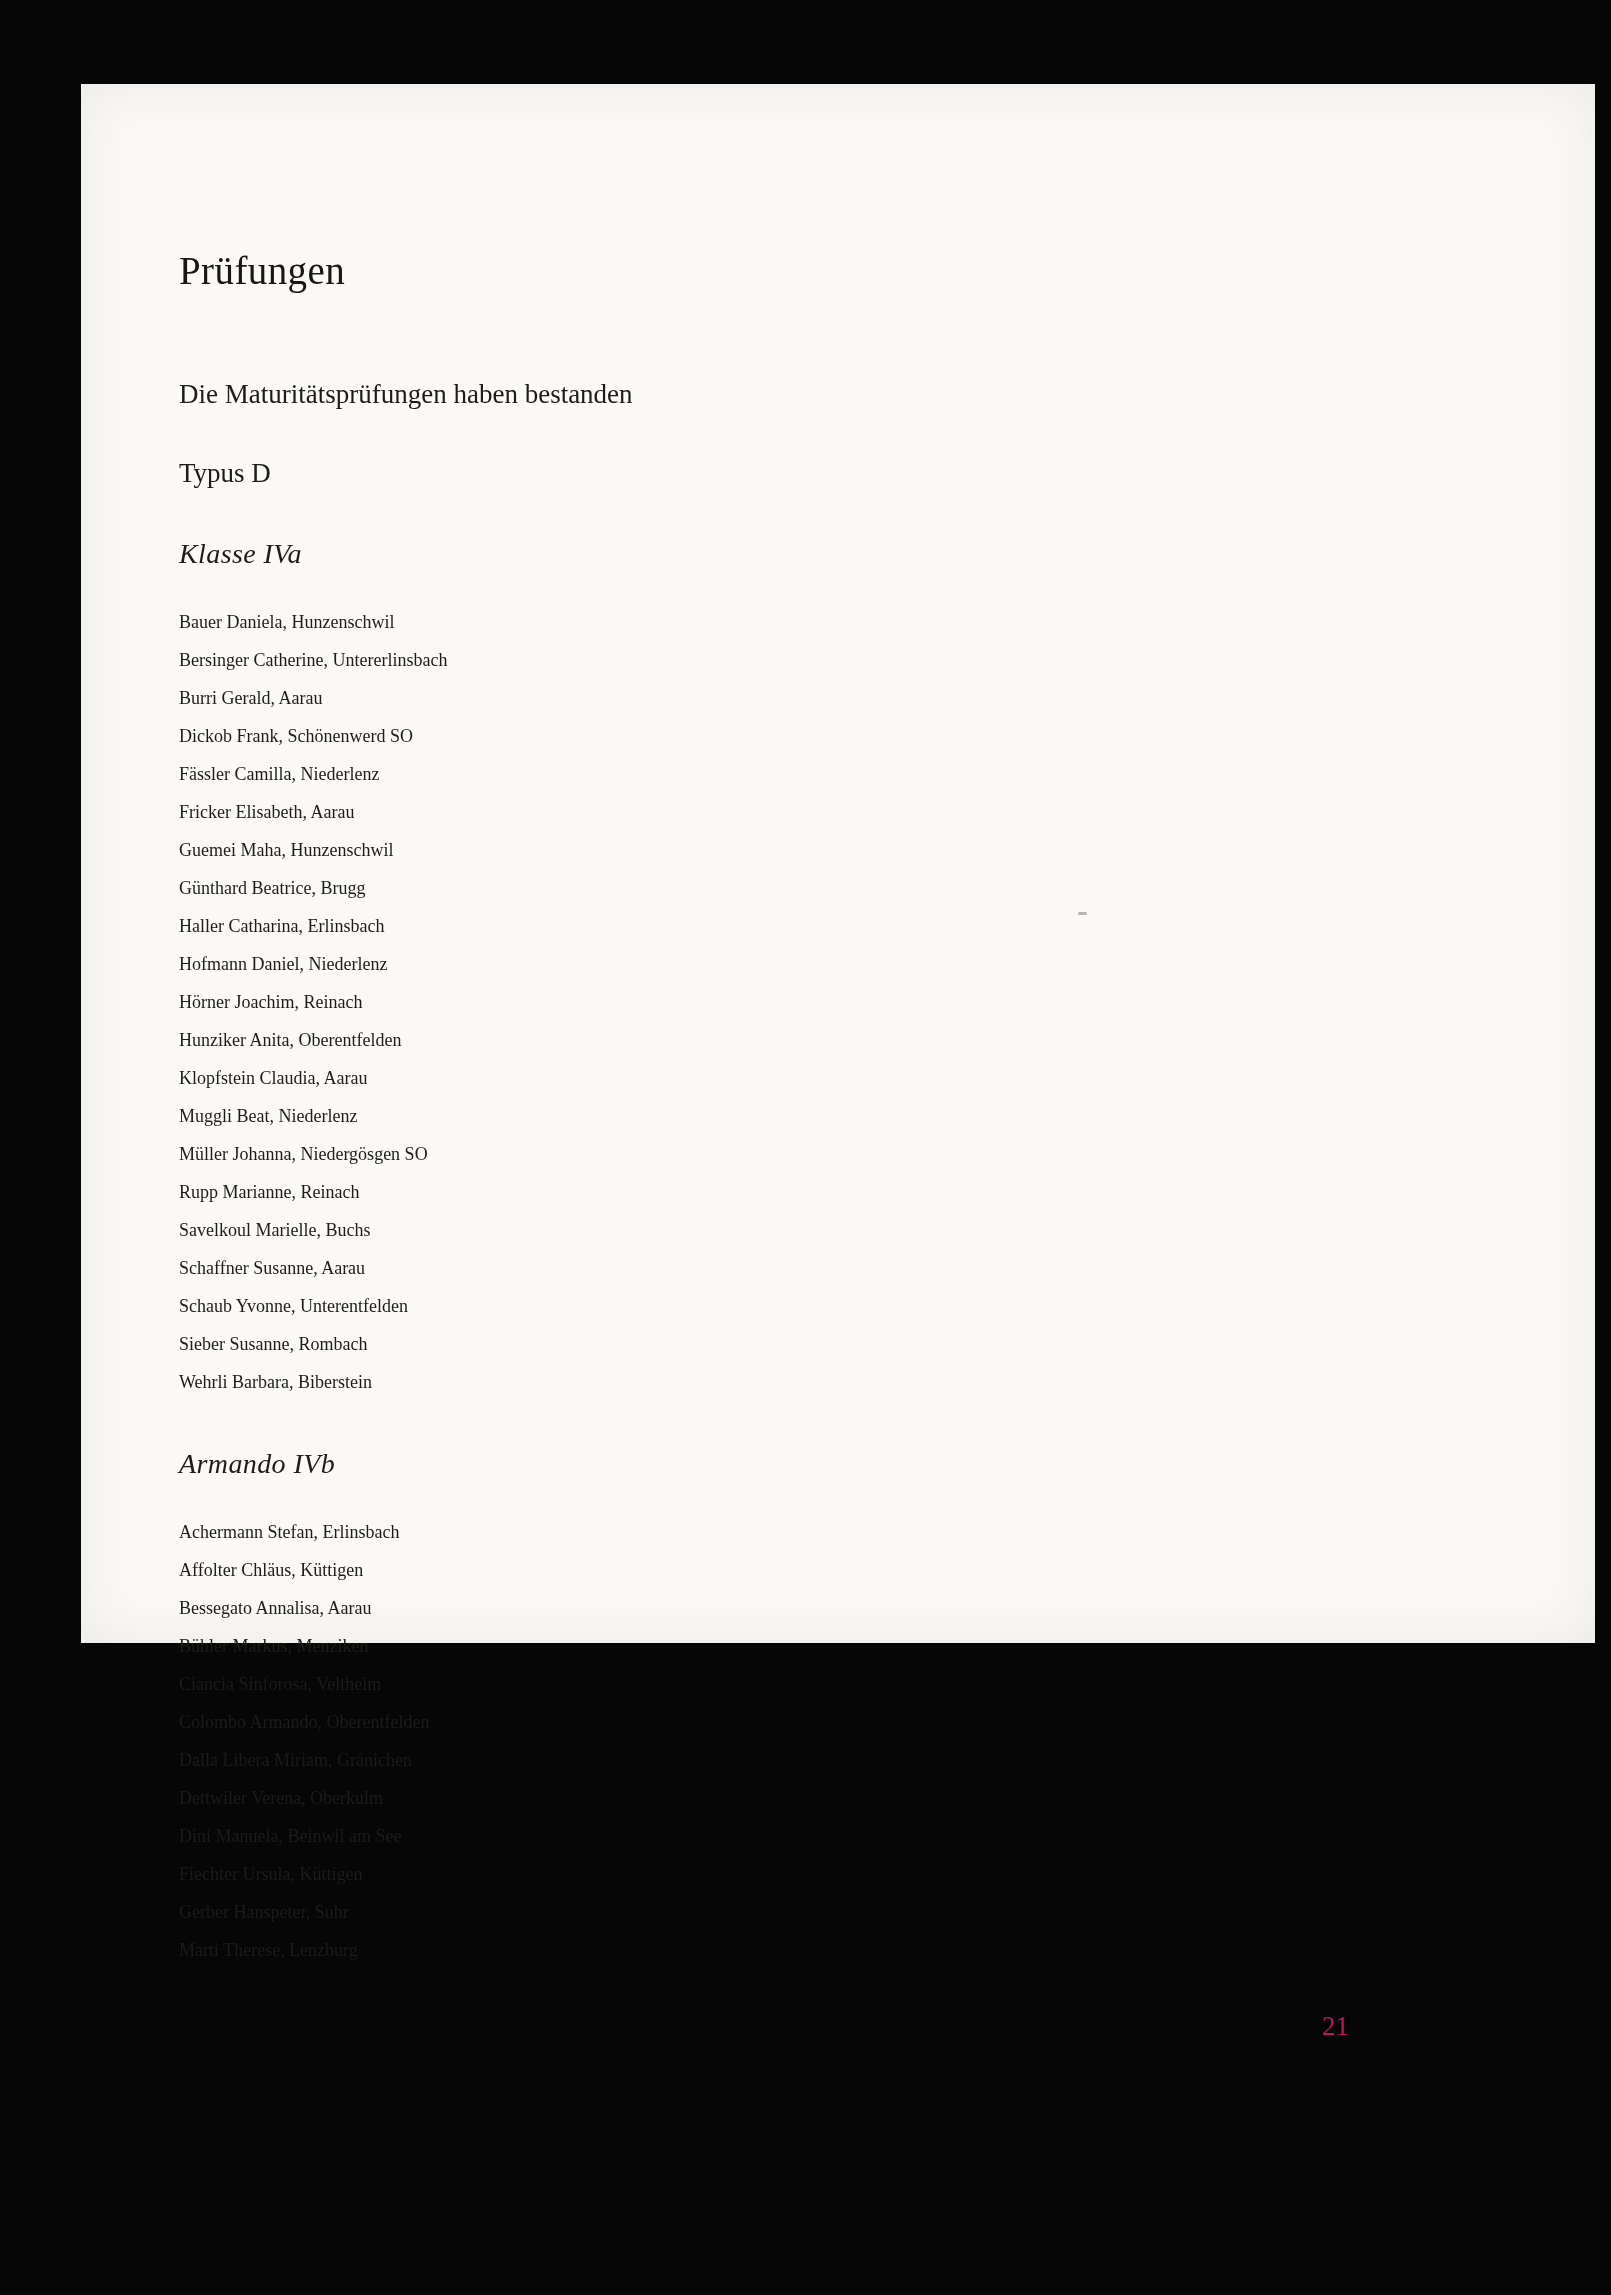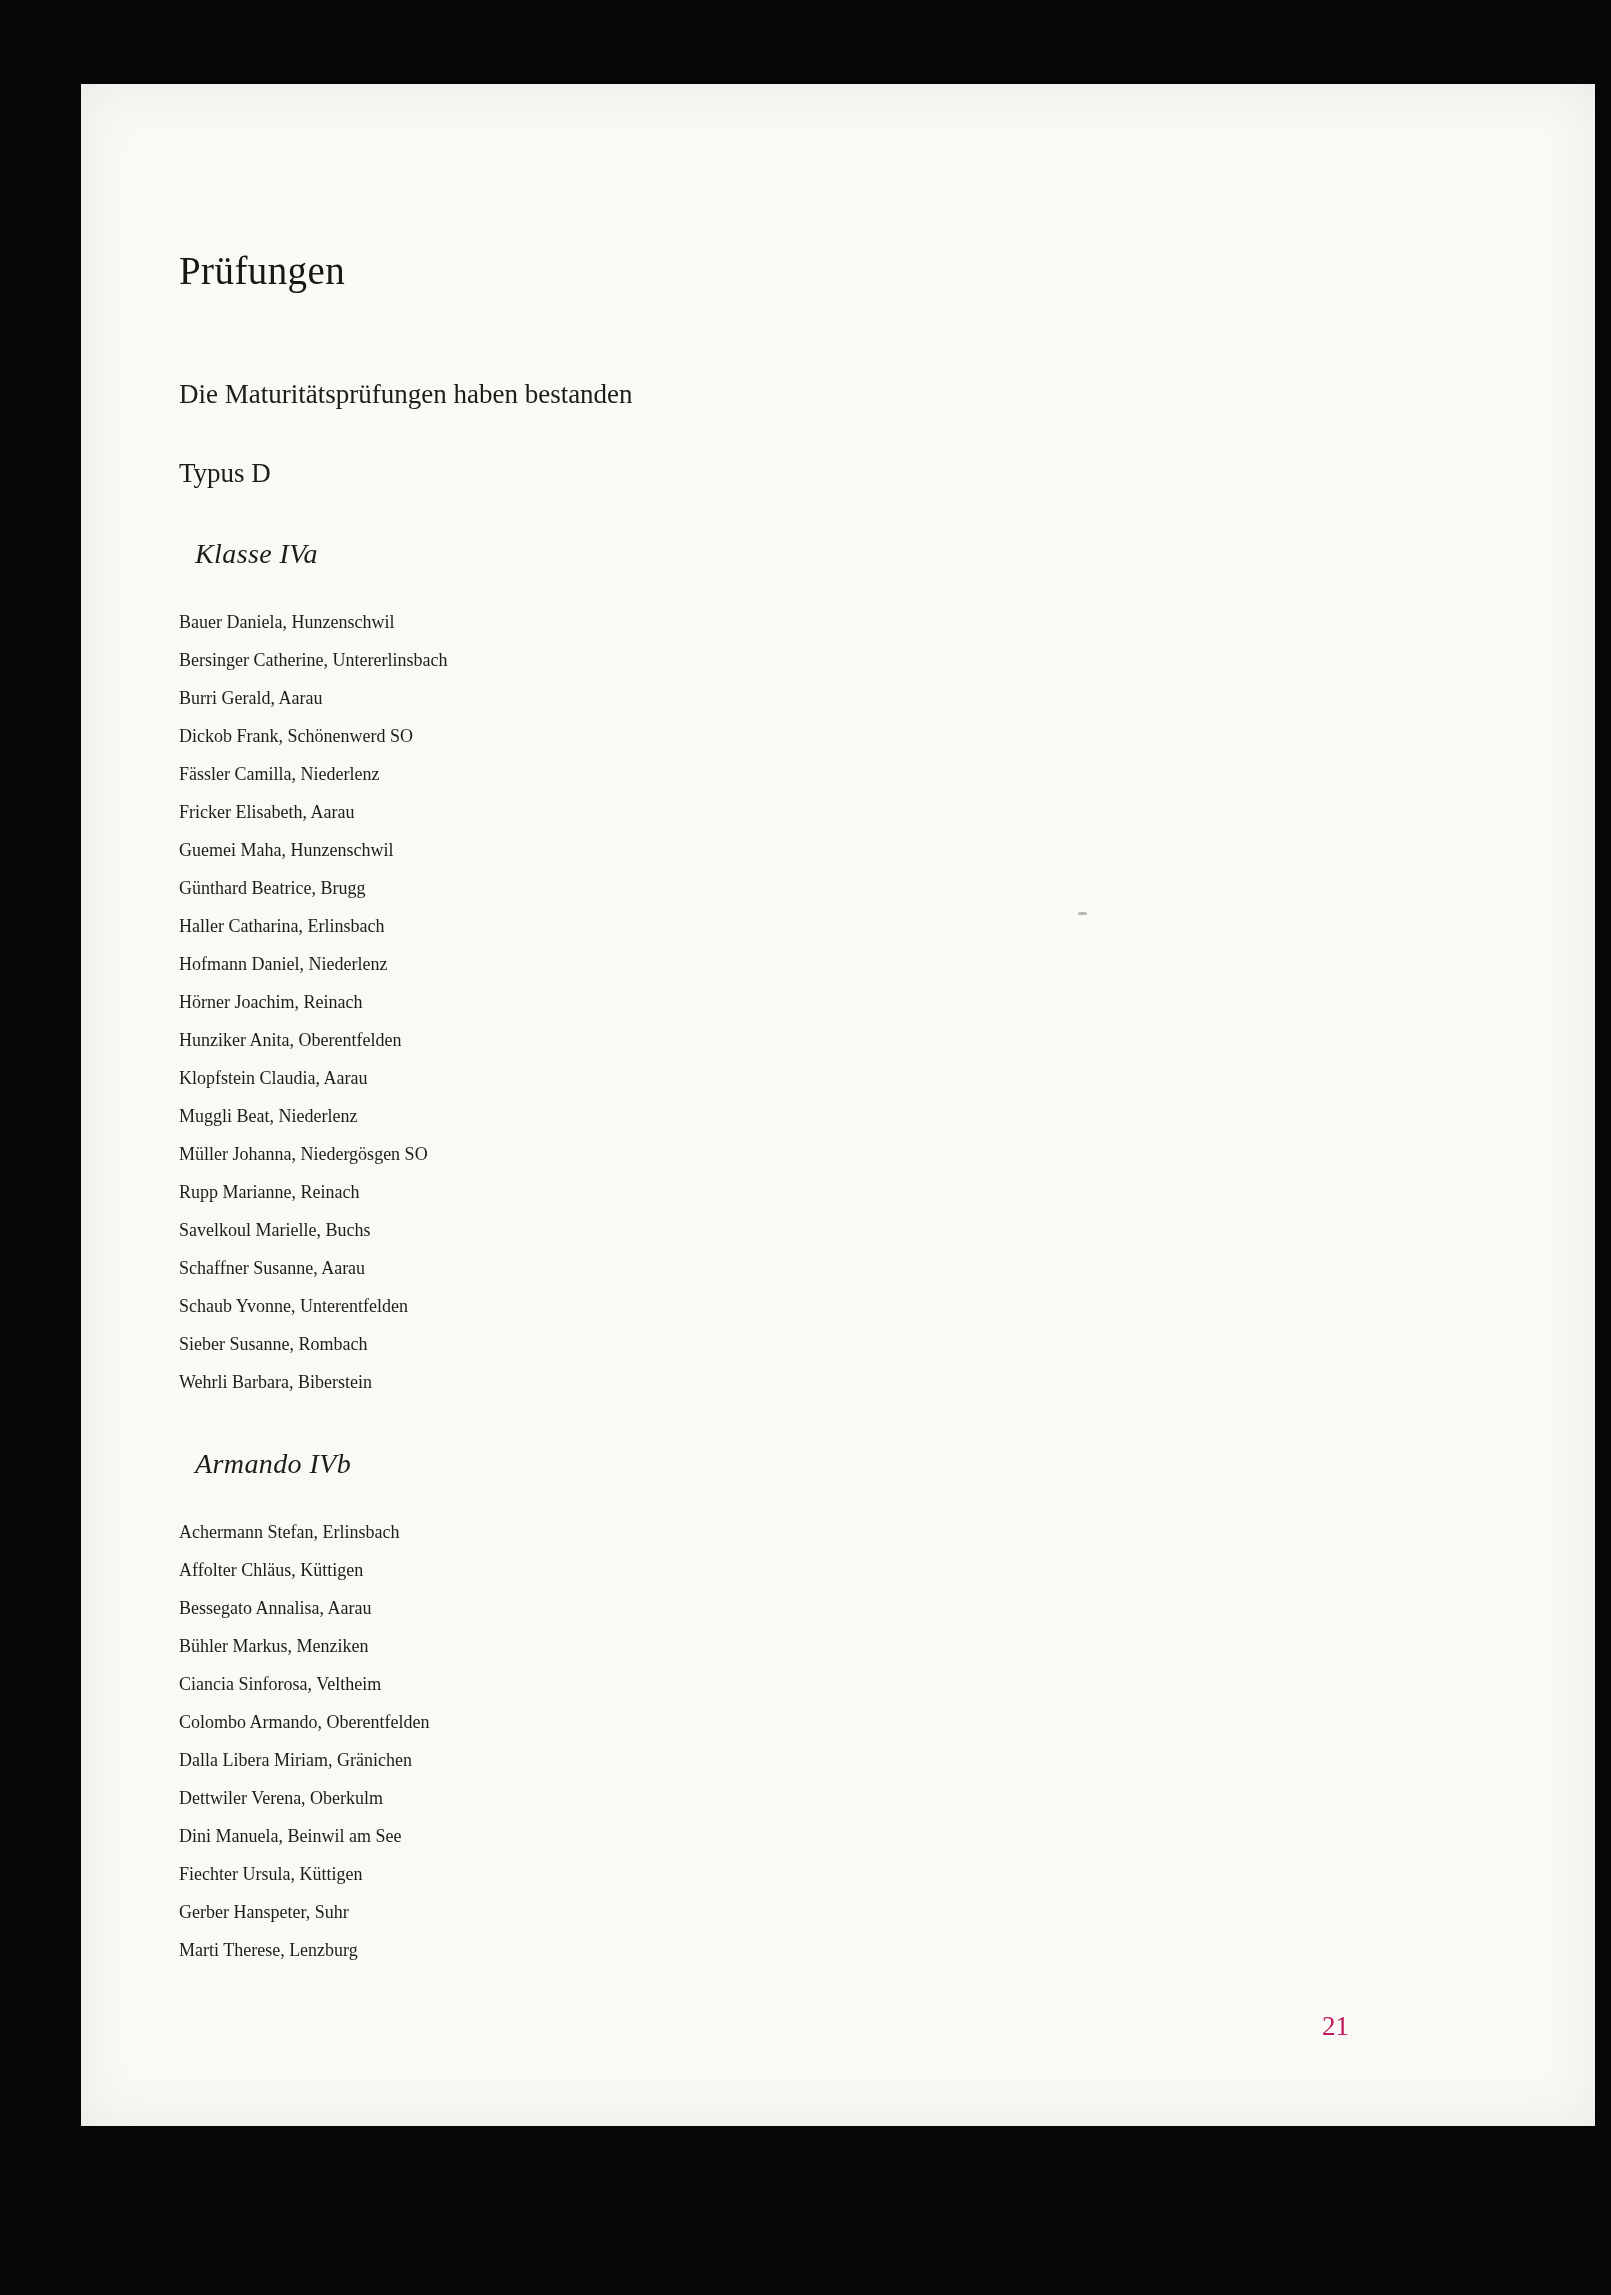--- a/index.html
+++ b/index.html
@@ -17,21 +17,21 @@
   .scan-bg {
     position: absolute;
     inset: 0;
     background: #060606;
   }
   .page {
     position: absolute;
     left: 81px;
     top: 84px;
     width: 1514px;
-    height: 2042px;
+    height: 1559px;
     background: #faf9f5;
     box-shadow: inset 0 0 56px rgba(60,55,45,0.08);
     color: #1d1c1a;
   }
   .content {
     position: absolute;
     left: 98px;
     top: 164px;
     width: 1209px;
   }
@@ -47,21 +47,21 @@
     margin: 84px 0 0 0;
     font-size: 27px;
     line-height: 35px;
   }
   .typus {
     margin: 44px 0 0 0;
     font-size: 27px;
     line-height: 35px;
   }
   .klasse {
-    margin: 44px 0 0 16px;
+    margin: 44px 0 0 0;
     font-size: 28px;
     font-weight: 400;
     font-style: italic;
     line-height: 37px;
     letter-spacing: 0.4px;
   }
   .names {
     margin-top: 31px;
     font-size: 18px;
   }

